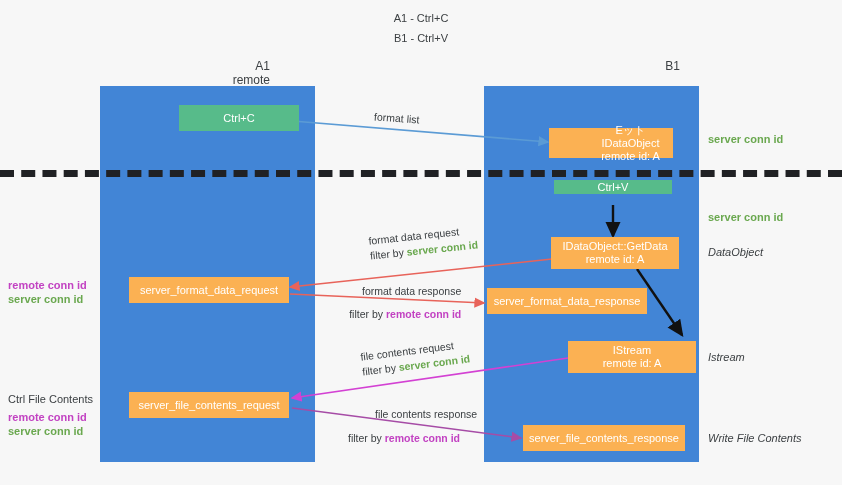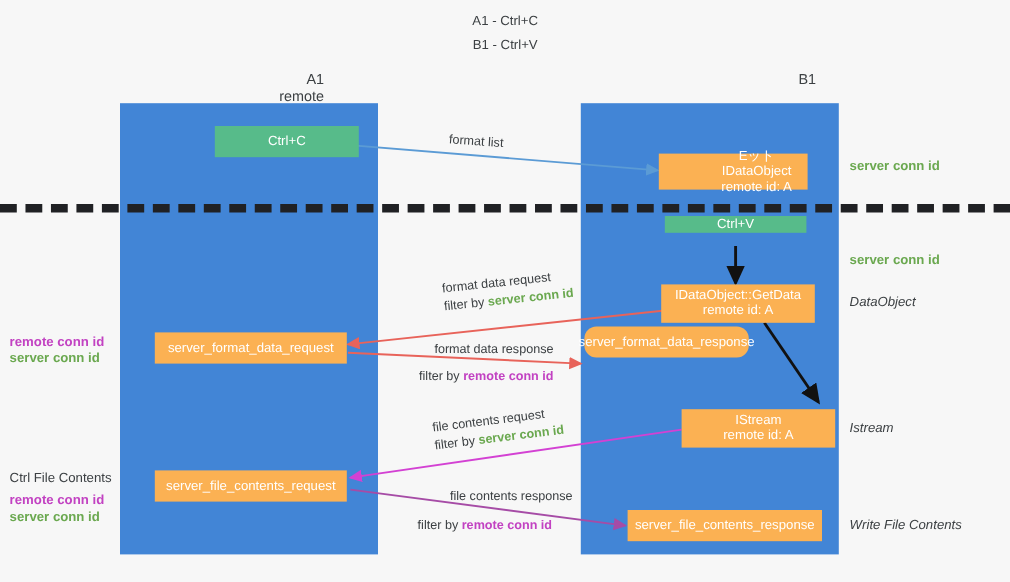--- a/index.html
+++ b/index.html
@@ -138,21 +138,21 @@
 
   <div class="abs box box-orange" style="left:568px;top:341px;width:128px;height:32px;">
     <div>IStream</div>
     <div class="l2">remote id: A</div>
   </div>
 
   <div class="abs box box-orange" style="left:129px;top:277px;width:160px;height:26px;">
     <div>server_format_data_request</div>
   </div>
 
-  <div class="abs box box-orange" style="left:487px;top:272px;width:137px;height:26px;border-radius:10px;">
+  <div class="abs box box-orange" style="left:487px;top:288px;width:160px;height:26px;">
     <div>server_format_data_response</div>
   </div>
 
   <div class="abs box box-orange" style="left:523px;top:425px;width:162px;height:26px;">
     <div>server_file_contents_response</div>
   </div>
 
   <div class="abs box box-orange" style="left:129px;top:392px;width:160px;height:26px;">
     <div>server_file_contents_request</div>
   </div>

